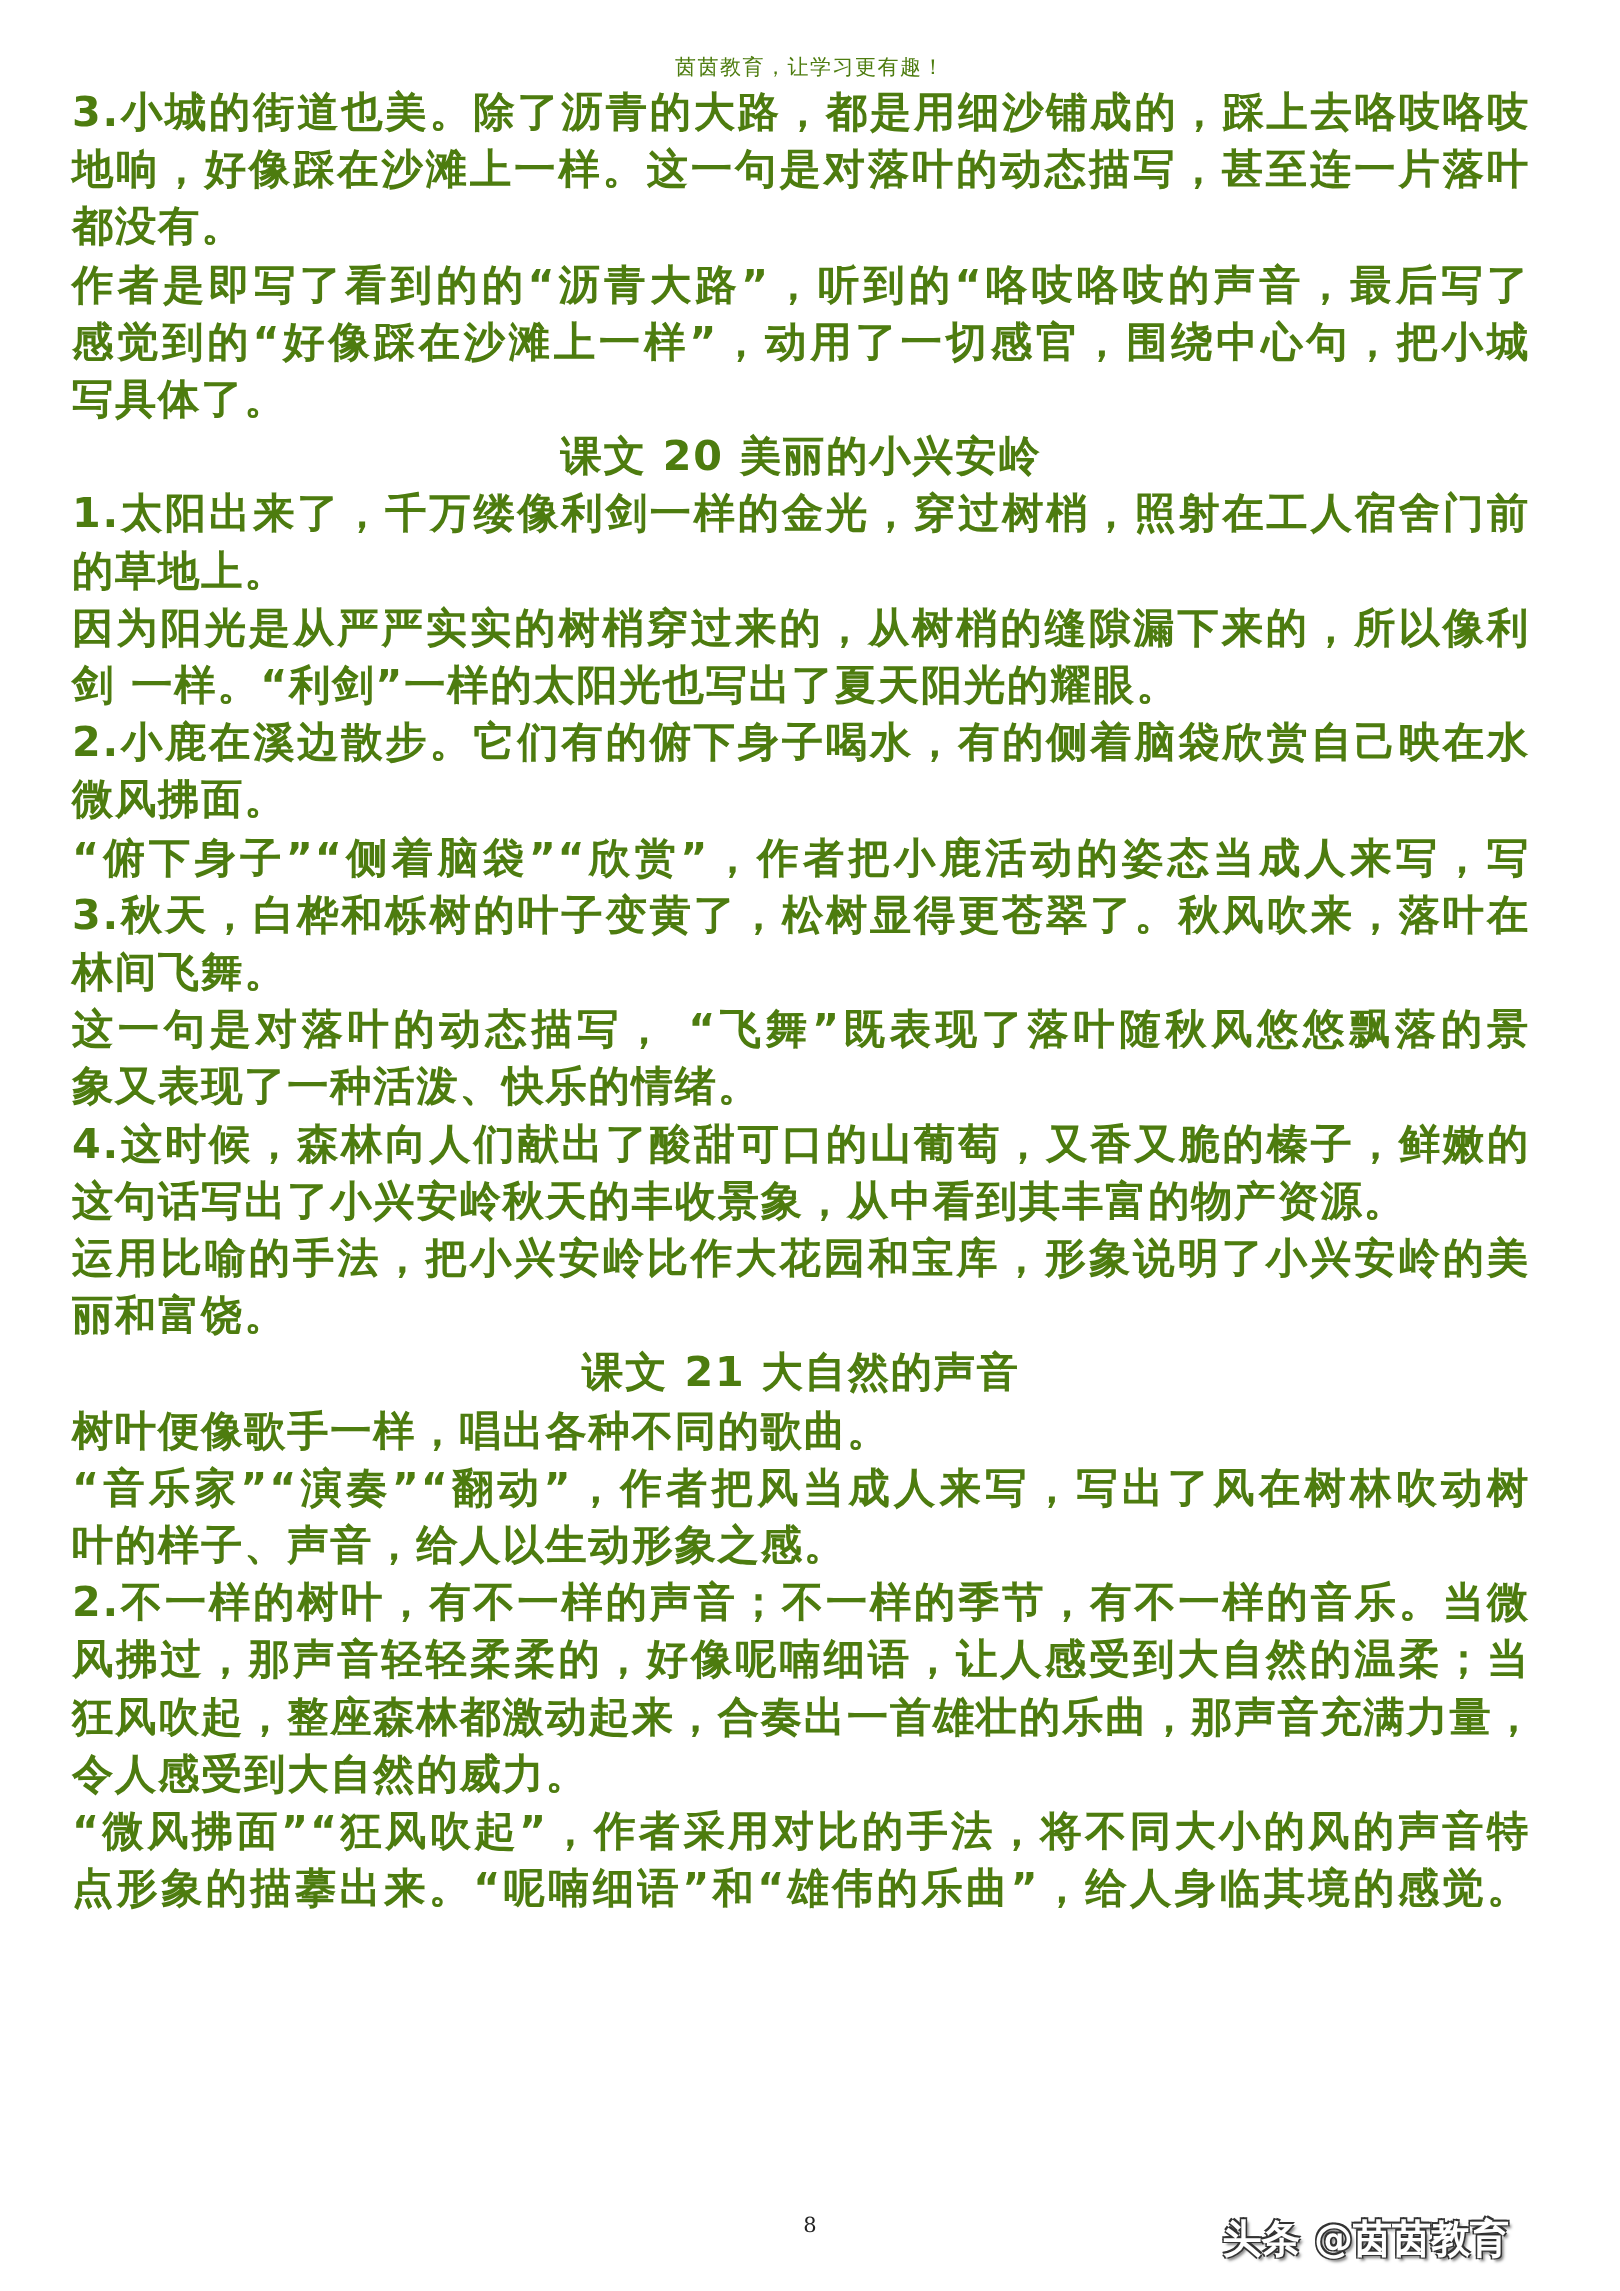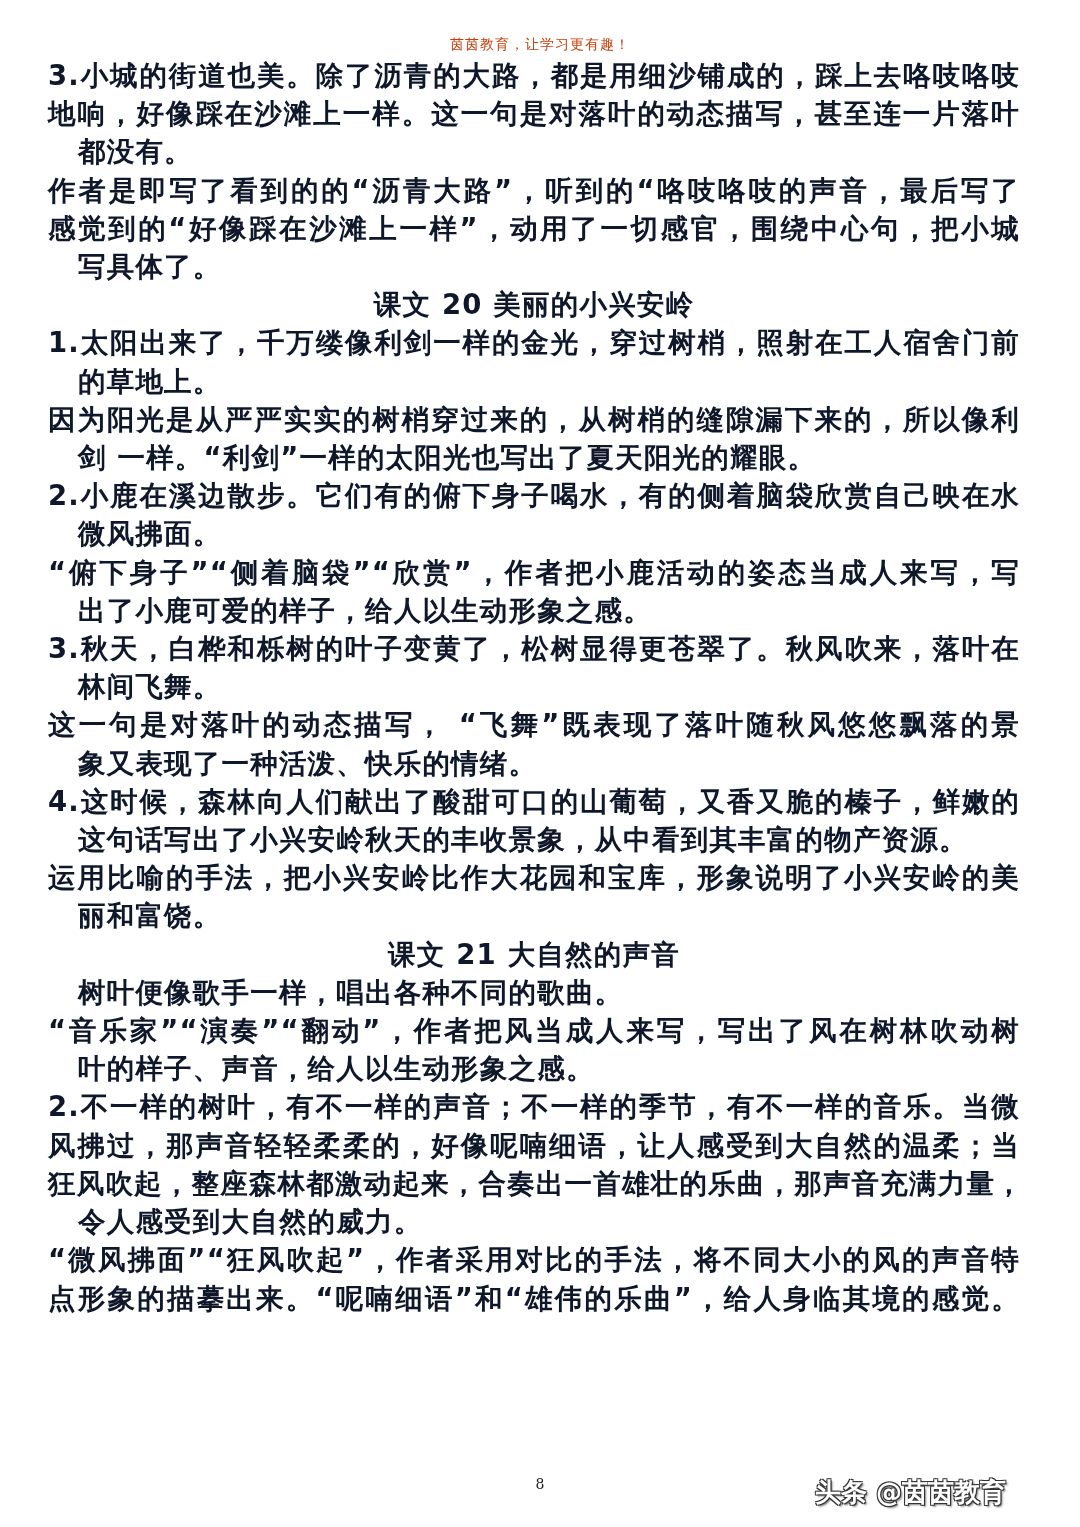--- a/index.html
+++ b/index.html
@@ -3,34 +3,34 @@
   <meta charset="utf-8">
   <style>
     html, body { margin: 0; padding: 0; background: #ffffff; }
     body {
       width: 1080px; height: 1527px; position: relative; overflow: hidden;
       font-family: "DejaVu Sans", "Liberation Sans", sans-serif;
       color: #111111;
     }
     .header {
       position: absolute; left: 0; right: 0; top: 36px;
-      text-align: center; font-size: 14px; color: #c2410c;
+      text-align: center; font-size: 14px; color: #4d7c0f;
       font-family: "DejaVu Serif", "Liberation Serif", serif;
       letter-spacing: 1px;
     }
     .content {
       position: absolute; left: 48px; top: 56px; width: 972px;
     }
     .line {
       font-size: 27.5px; font-weight: bold; line-height: 38.2px;
       white-space: nowrap; letter-spacing: 1.2px;
       text-align: justify; text-align-last: justify;
-      color: #0f172a;
+      color: #4d7c0f;
     }
-    .line.last { text-align-last: left; margin-left: 30px; }
+    .line.last { text-align-last: left; }
     .line.title { text-align: center; text-align-last: center; }
     .page-num {
       position: absolute; left: 0; right: 0; top: 1476px;
       text-align: center; font-size: 14px;
       font-family: "DejaVu Serif", "Liberation Serif", serif; color: #222;
     }
     .watermark {
       position: absolute; left: 815px; top: 1475px;
       font-size: 26px; color: #ffffff; font-weight: bold;
       text-shadow: 1px 1px 0 #333, -1px -1px 0 #333, 1px -1px 0 #333, -1px 1px 0 #333, 2px 2px 2px rgba(0,0,0,0.5);
@@ -50,21 +50,20 @@
   <div class="line">感觉到的“好像踩在沙滩上一样”，动用了一切感官，围绕中心句，把小城</div>
   <div class="line last">写具体了。</div>
   <div class="line title">课文 20  美丽的小兴安岭</div>
   <div class="line">1.太阳出来了，千万缕像利剑一样的金光，穿过树梢，照射在工人宿舍门前</div>
   <div class="line last">的草地上。</div>
   <div class="line">因为阳光是从严严实实的树梢穿过来的，从树梢的缝隙漏下来的，所以像利</div>
   <div class="line last">剑  一样。“利剑”一样的太阳光也写出了夏天阳光的耀眼。</div>
   <div class="line">2.小鹿在溪边散步。它们有的俯下身子喝水，有的侧着脑袋欣赏自己映在水</div>
   <div class="line last">微风拂面。</div>
   <div class="line">“俯下身子”“侧着脑袋”“欣赏”，作者把小鹿活动的姿态当成人来写，写</div>
-  <div class="line last">出了小鹿可爱的样子，给人以生动形象之感。</div>
   <div class="line">3.秋天，白桦和栎树的叶子变黄了，松树显得更苍翠了。秋风吹来，落叶在</div>
   <div class="line last">林间飞舞。</div>
   <div class="line">这一句是对落叶的动态描写，  “飞舞”既表现了落叶随秋风悠悠飘落的景</div>
   <div class="line last">象又表现了一种活泼、快乐的情绪。</div>
   <div class="line">4.这时候，森林向人们献出了酸甜可口的山葡萄，又香又脆的榛子，鲜嫩的</div>
   <div class="line last">这句话写出了小兴安岭秋天的丰收景象，从中看到其丰富的物产资源。</div>
   <div class="line">运用比喻的手法，把小兴安岭比作大花园和宝库，形象说明了小兴安岭的美</div>
   <div class="line last">丽和富饶。</div>
   <div class="line title">课文 21 大自然的声音</div>
   <div class="line last">树叶便像歌手一样，唱出各种不同的歌曲。</div>

